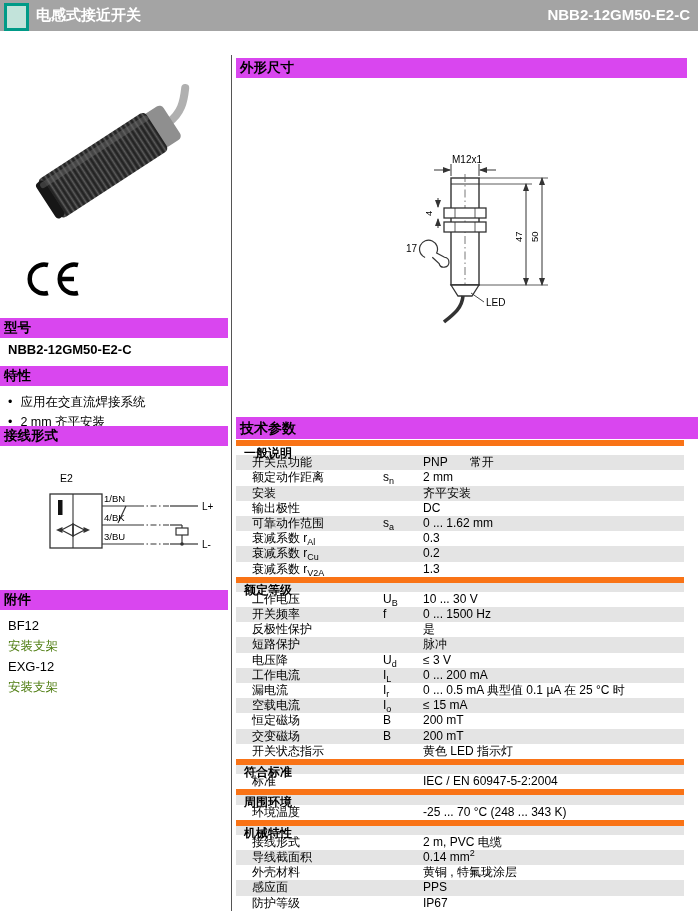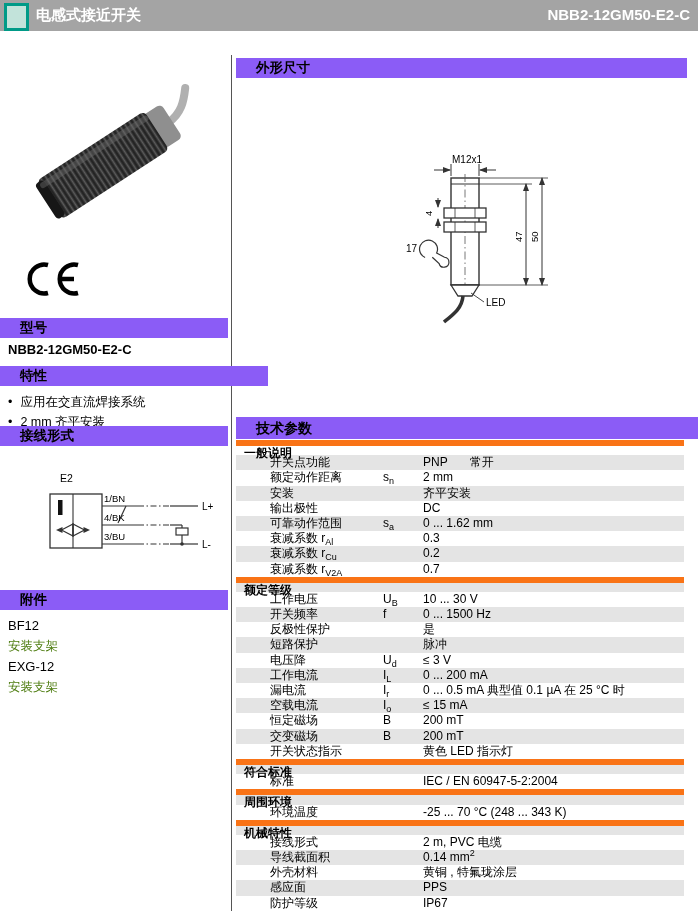--- a/index.html
+++ b/index.html
@@ -6,45 +6,45 @@
   .page{position:relative;width:698px;height:911px;background:#fff;overflow:hidden;
         font-family:"Liberation Sans","DejaVu Sans",sans-serif;color:#000;}
   
   .top-header{position:absolute;left:0;top:0;width:698px;height:31px;background:#a4a4a4;}
   .logo-sq{position:absolute;left:4px;top:3px;width:19px;height:22px;background:#c2e3da;border:3px solid #009a87;}
   .hdr-title{position:absolute;left:36px;top:6px;font-size:15px;font-weight:bold;color:#fff;}
   .hdr-model{position:absolute;right:8px;top:6px;font-size:15px;font-weight:bold;color:#fff;}
   
   .vdiv{position:absolute;left:231px;top:55px;width:1px;height:856px;background:#555;}
   
-  .bar{position:absolute;height:20px;background:#8b5cf6;font-size:13.5px;font-weight:bold;
-       line-height:20px;padding-left:20px;box-sizing:border-box;}
+  .bar{position:absolute;height:20px;background:#d946ef;font-size:13.5px;font-weight:bold;
+       line-height:20px;padding-left:4px;box-sizing:border-box;}
   .bar-model{left:0;top:318px;width:228px;}
-  .bar-features{left:0;top:366px;width:268px;}
+  .bar-features{left:0;top:366px;width:228px;}
   .bar-connection{left:0;top:426px;width:228px;}
   .bar-accessories{left:0;top:590px;width:228px;}
   .bar-dim{left:236px;top:58px;width:451px;}
   .bar-tech{left:236px;top:417px;width:500px;height:22px;line-height:22px;font-size:14px;}
   .model-value{position:absolute;left:8px;top:342px;font-size:13px;font-weight:bold;}
   .features-list{position:absolute;left:8px;top:392px;font-size:12.5px;line-height:20px;}
   .features-list .bullet{margin-right:8px;}
   .acc-list{position:absolute;left:8px;top:612px;}
   .acc-name{font-size:13px;font-weight:normal;margin-top:7px;line-height:14px;}
   .acc-desc{font-size:12.5px;margin-top:6px;line-height:14px;color:#4d7c0f;}
   
   .photo{position:absolute;left:12px;top:62px;}
   .ce{position:absolute;left:12px;top:258px;}
   .wiring{position:absolute;left:42px;top:468px;}
   .dimdraw{position:absolute;left:392px;top:150px;}
   
   .tech-table{position:absolute;left:236px;top:440px;width:448px;}
   .trow{display:flex;height:15.19px;line-height:15.3px;font-size:12px;box-sizing:border-box;white-space:nowrap;}
   .trow:nth-child(even){background:#e4e4e4;}
   .trow.sec{font-weight:bold;border-top:6px solid #f97316;padding-left:8px;}
-  .lbl{flex:0 0 147px;padding-left:34px;box-sizing:border-box;overflow:visible;}
+  .lbl{flex:0 0 147px;padding-left:16px;box-sizing:border-box;overflow:visible;}
   .sym{flex:0 0 40px;}
   .val{flex:1;}
   .val2{margin-left:22px;}
   .trow sub{font-size:9px;line-height:0;}
   .trow sup{font-size:9px;line-height:0;}
   svg text{font-family:"Liberation Sans","DejaVu Sans",sans-serif;}
 </style>
 </head>
 <body>
 
@@ -221,21 +221,21 @@
         <span class="val">0.3</span>
       </div>
       <div class="trow">
         <span class="lbl">衰减系数 r<sub>Cu</sub></span>
         <span class="sym"></span>
         <span class="val">0.2</span>
       </div>
       <div class="trow">
         <span class="lbl">衰减系数 r<sub>V2A</sub></span>
         <span class="sym"></span>
-        <span class="val">0.7</span>
+        <span class="val">1.3</span>
       </div>
       <div class="trow sec">额定等级</div>
       <div class="trow">
         <span class="lbl">工作电压</span>
         <span class="sym">U<sub>B</sub></span>
         <span class="val">10 ... 30 V</span>
       </div>
       <div class="trow">
         <span class="lbl">开关频率</span>
         <span class="sym">f</span>

